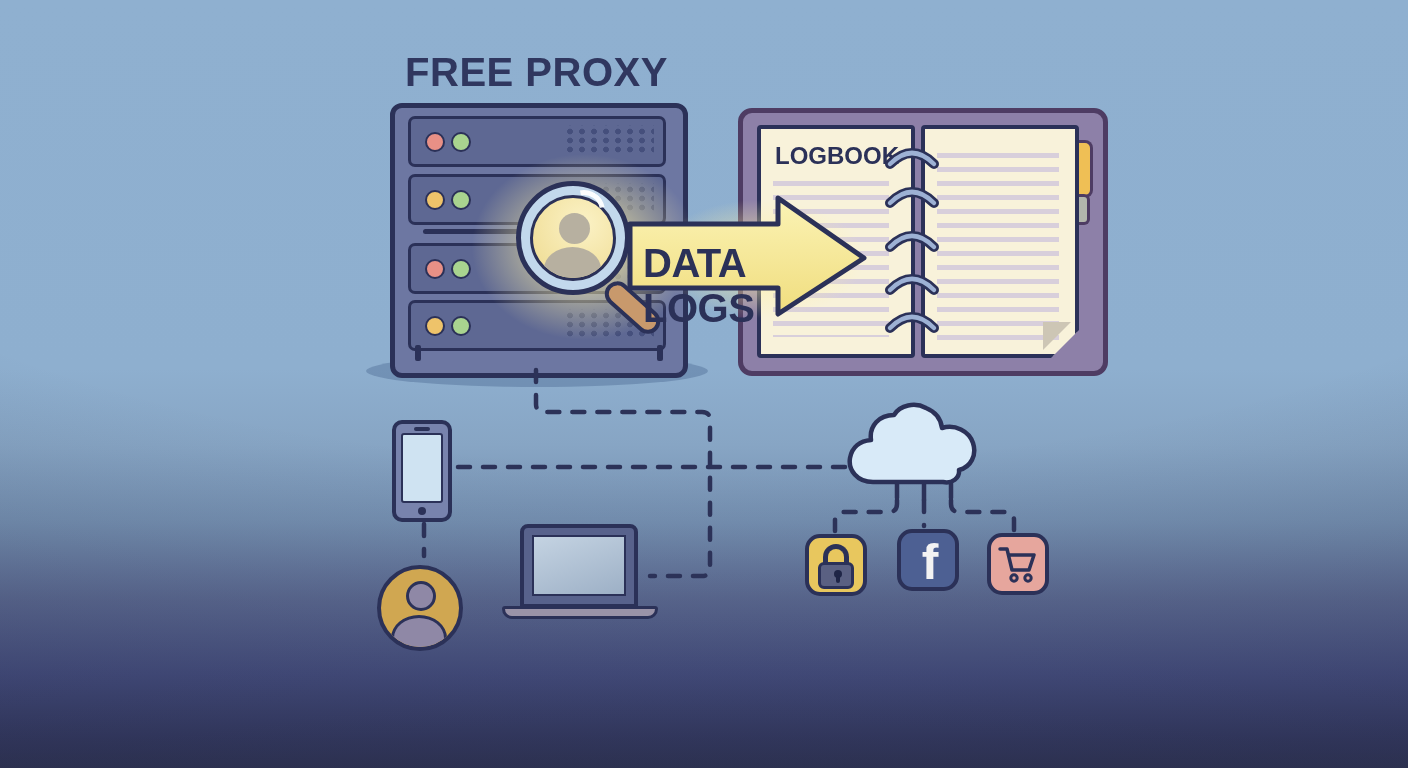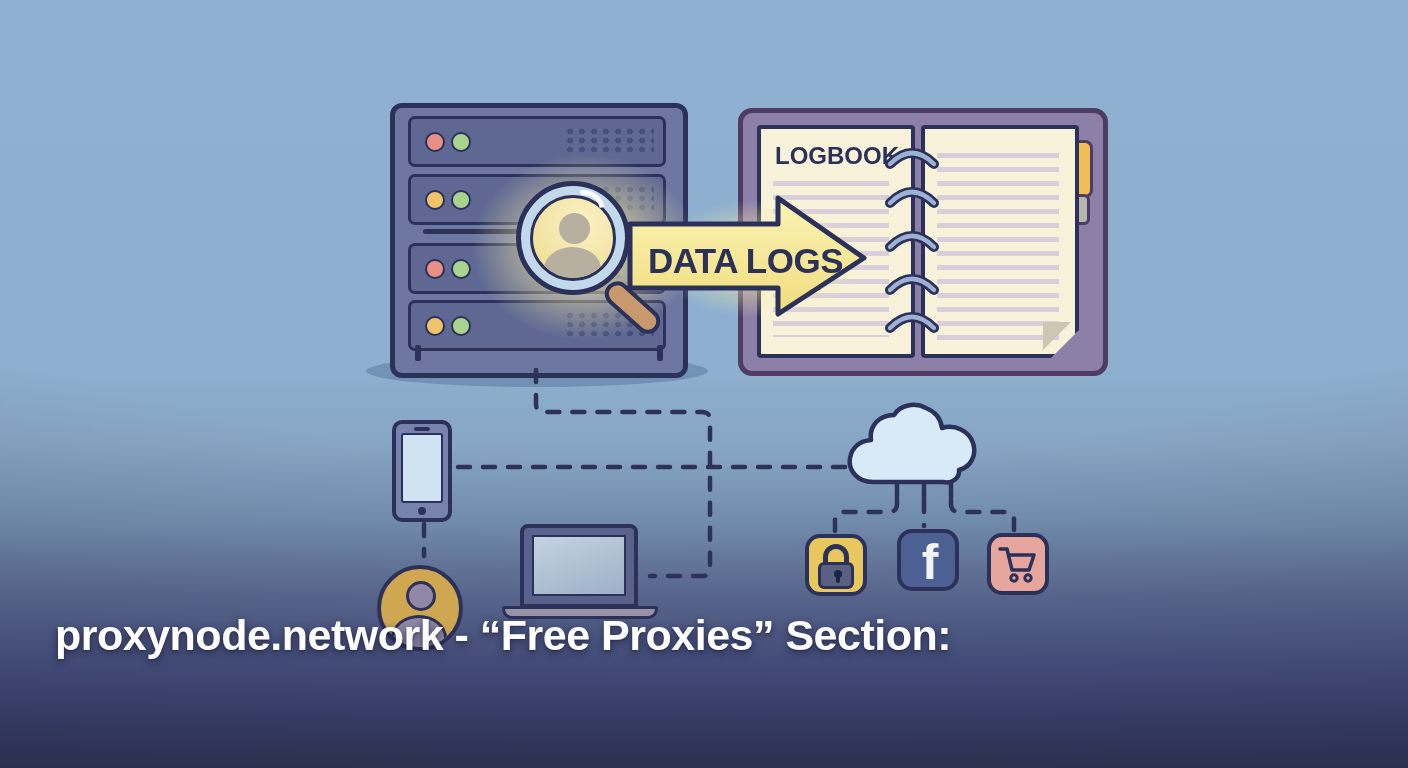--- a/index.html
+++ b/index.html
@@ -66,22 +66,22 @@
   #lens-head{position:absolute;left:26px;top:15px;width:31px;height:31px;border-radius:50%;background:#b7b0a0;}
   #lens-body{position:absolute;left:11px;top:49px;width:57px;height:44px;border-radius:50%;background:#b7b0a0;}
   #lens-highlight{position:absolute;left:42px;top:4px;width:32px;height:32px;border:5px solid transparent;
     border-top-color:rgba(255,255,255,.95);border-radius:50%;transform:rotate(34deg);}
   #magnifier-handle{left:608px;top:273px;width:66px;height:25px;box-sizing:border-box;
     background:#c8996c;border:4px solid #2b3158;border-radius:13px;
     transform:rotate(42deg);transform-origin:left center;}
 
   
   #arrow-svg{left:615px;top:190px;}
-  #arrow-label{left:643px;top:241px;width:200px;text-align:right;
-    font-size:35px;font-weight:bold;letter-spacing:-.5px;color:#2b3158;}
+  #arrow-label{left:643px;top:241px;width:200px;text-align:left;
+    font-size:40px;font-weight:bold;letter-spacing:-.5px;color:#2b3158;}
 
   
   #phone{left:392px;top:420px;width:60px;height:102px;box-sizing:border-box;
     background:#7883ad;border:4px solid #2b3158;border-radius:10px;}
   #phone-screen{position:absolute;left:5px;top:9px;width:42px;height:70px;box-sizing:border-box;
     background:#cfe3f2;border:2.5px solid #2b3158;border-radius:3px;}
   #phone-speaker{position:absolute;left:18px;top:3px;width:16px;height:4px;background:#2b3158;border-radius:2px;}
   #phone-home{position:absolute;left:22px;bottom:3px;width:8px;height:8px;background:#2b3158;border-radius:50%;}
   #laptop-screen{left:520px;top:524px;width:118px;height:84px;box-sizing:border-box;
     background:#58628c;border:4px solid #2b3158;border-radius:8px 8px 2px 2px;}
@@ -114,20 +114,21 @@
   .caption{left:55px;color:#fdfdfd;font-weight:bold;font-size:43px;letter-spacing:-.5px;
     text-shadow:0 3px 8px rgba(23,26,50,.65),0 1px 2px rgba(23,26,50,.5);white-space:nowrap;}
   #caption-line1{top:611px;}
   #caption-line2{top:662px;}
 </style>
 </head>
 <body>
 
 <div id="stage">
 
+  <div class="abs" id="free-proxy-title">FREE PROXY</div>
 
   <div class="abs" id="server-shadow"></div>
   <div class="abs" id="server-rack">
     <div class="server-unit u1">
       <div class="led led1" style="background: rgb(232, 144, 134);"></div>
       <div class="led led2" style="background: rgb(169, 212, 143);"></div>
       <div class="vents"></div>
     </div>
     <div class="server-unit u2">
       <div class="led led1" style="background: rgb(238, 195, 106);"></div>
@@ -246,15 +247,14 @@
     <defs>
       <linearGradient id="arrowfill" x1="0" y1="0" x2="0" y2="1">
         <stop offset="0" stop-color="#fbf3b5"></stop>
           <stop offset="1" stop-color="#f0dd7e"></stop>
       </linearGradient>
     </defs>
     <polygon points="15,34 163,34 163,8 249,68 163,124 163,98 15,98" fill="url(#arrowfill)" stroke="#2b3158" stroke-width="5" stroke-linejoin="round"></polygon>
   </svg>
   <div class="abs" id="arrow-label">DATA LOGS</div>
 
-  <div class="abs caption" id="caption-line1">proxynode.network - “Free Proxies” Section:</div>
 
 </div>
 
 </body></html>

